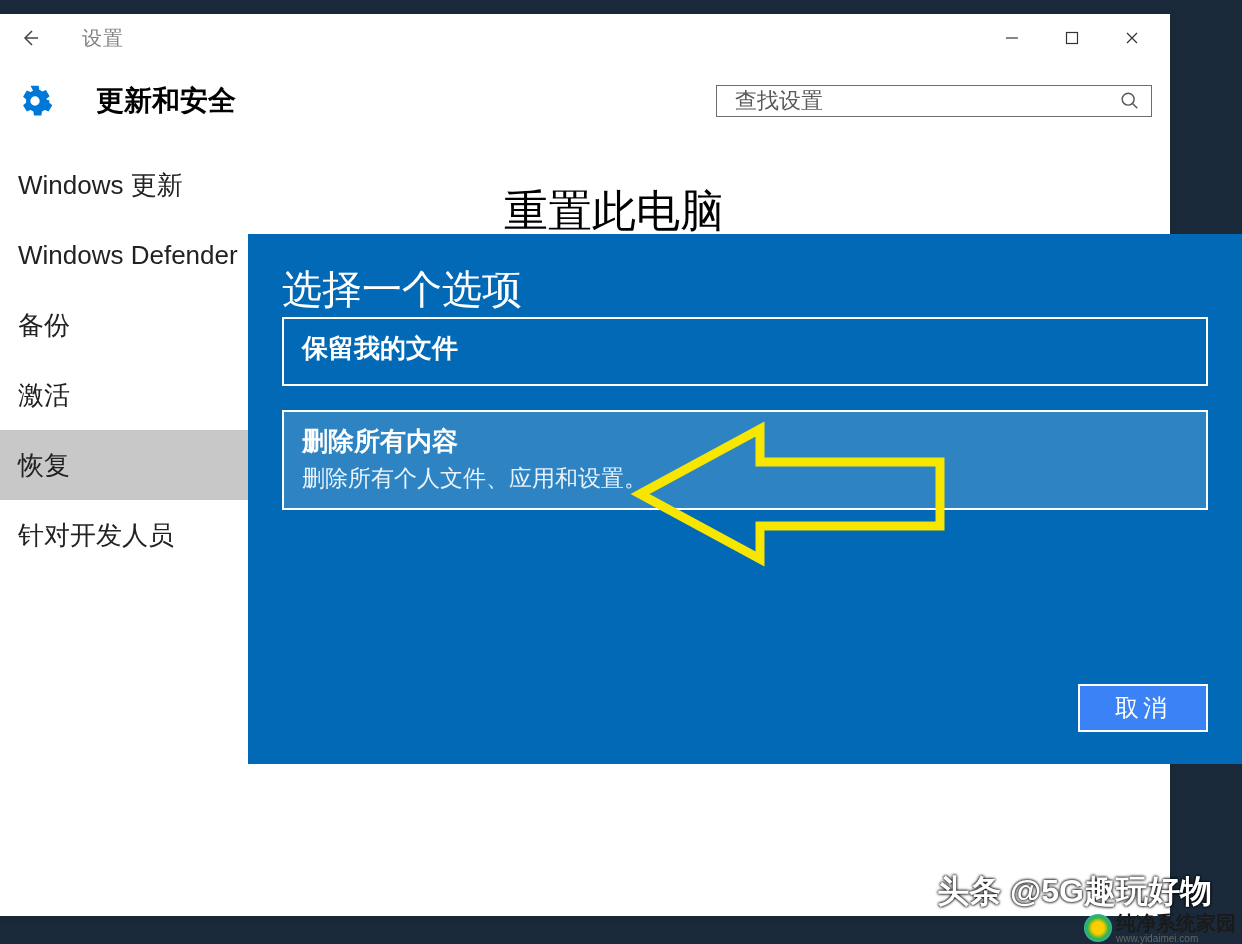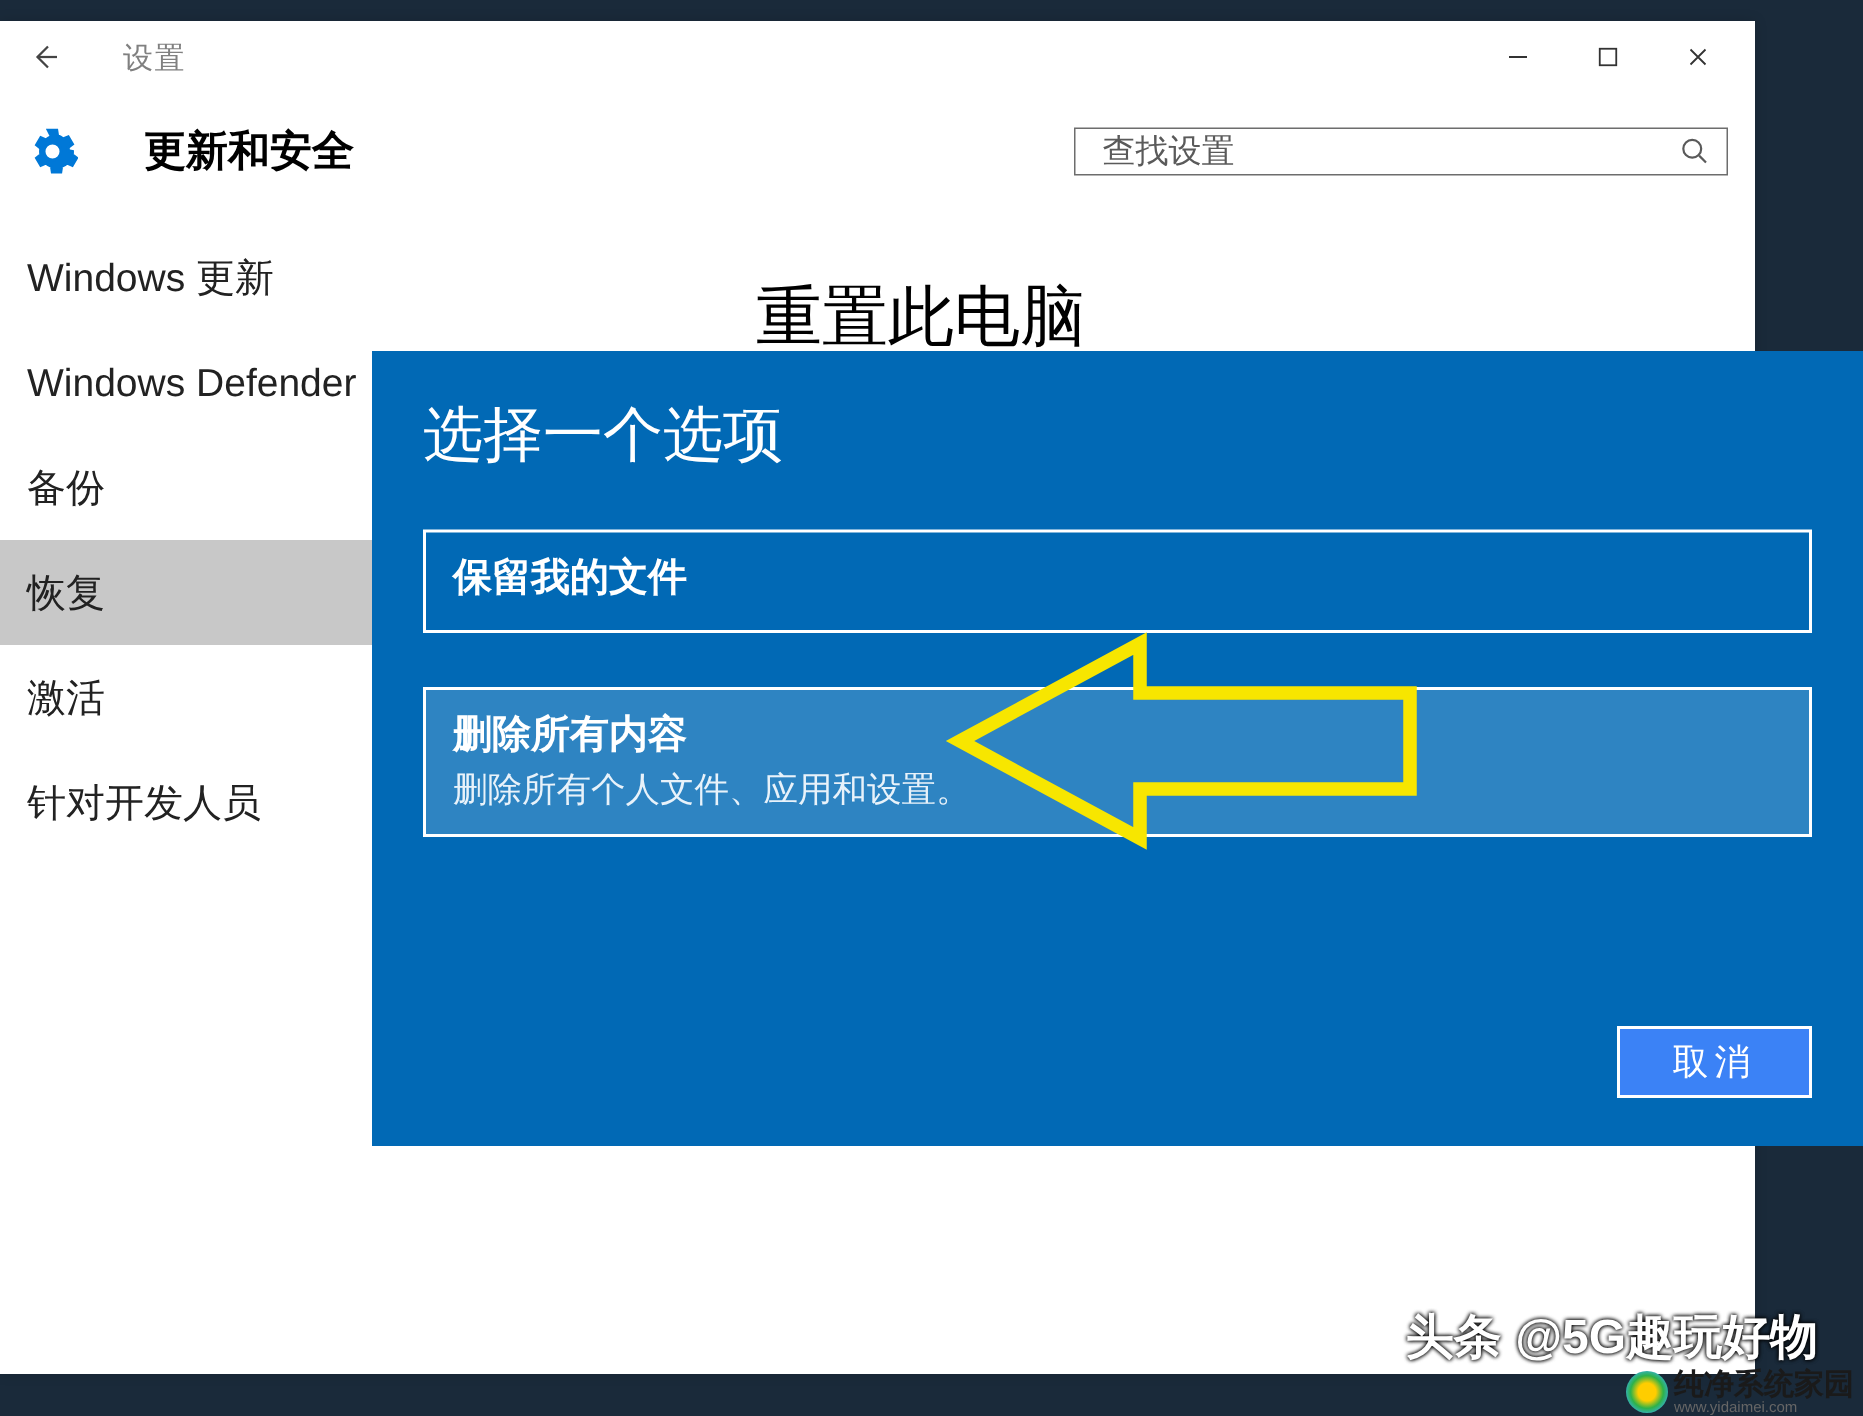--- a/index.html
+++ b/index.html
@@ -93,26 +93,25 @@
     position: absolute;
     left: 248px; top: 234px;
     width: 994px; height: 530px;
     background: #0169b5;
     color: #fff;
     padding: 28px 34px 20px 34px;
   }
   .dialog-title {
     font-size: 40px;
     font-weight: 400;
-    margin-bottom: 36px;
   }
   .option {
     border: 2.5px solid #fff;
     padding: 12px 18px 14px 18px;
-    margin-bottom: 36px;
+    margin-bottom: 24px;
     cursor: pointer;
     position: relative;
   }
   .option.hover { background: rgba(255,255,255,.18); }
   .opt-title { font-size: 26px; font-weight: 600; margin-bottom: 4px; }
   .opt-desc { font-size: 23px; font-weight: 300; color: #e8f2fa; }
 
   .cancel-btn {
     position: absolute;
     right: 34px; bottom: 32px;
@@ -206,25 +205,25 @@
     <div class="sidebar">
       <div class="sidebar-item">
           <span>Windows 更新</span>
         </div>
       <div class="sidebar-item">
           <span>Windows Defender</span>
         </div>
       <div class="sidebar-item">
           <span>备份</span>
         </div>
+      <div class="sidebar-item">
+          <span>激活</span>
+        </div>
       <div class="sidebar-item active">
           <span>恢复</span>
-        </div>
-      <div class="sidebar-item">
-          <span>激活</span>
         </div>
       <div class="sidebar-item">
           <span>针对开发人员</span>
         </div>
     </div>
     <div class="main">
       <div class="main-title">重置此电脑</div>
     </div>
   </div>
 

